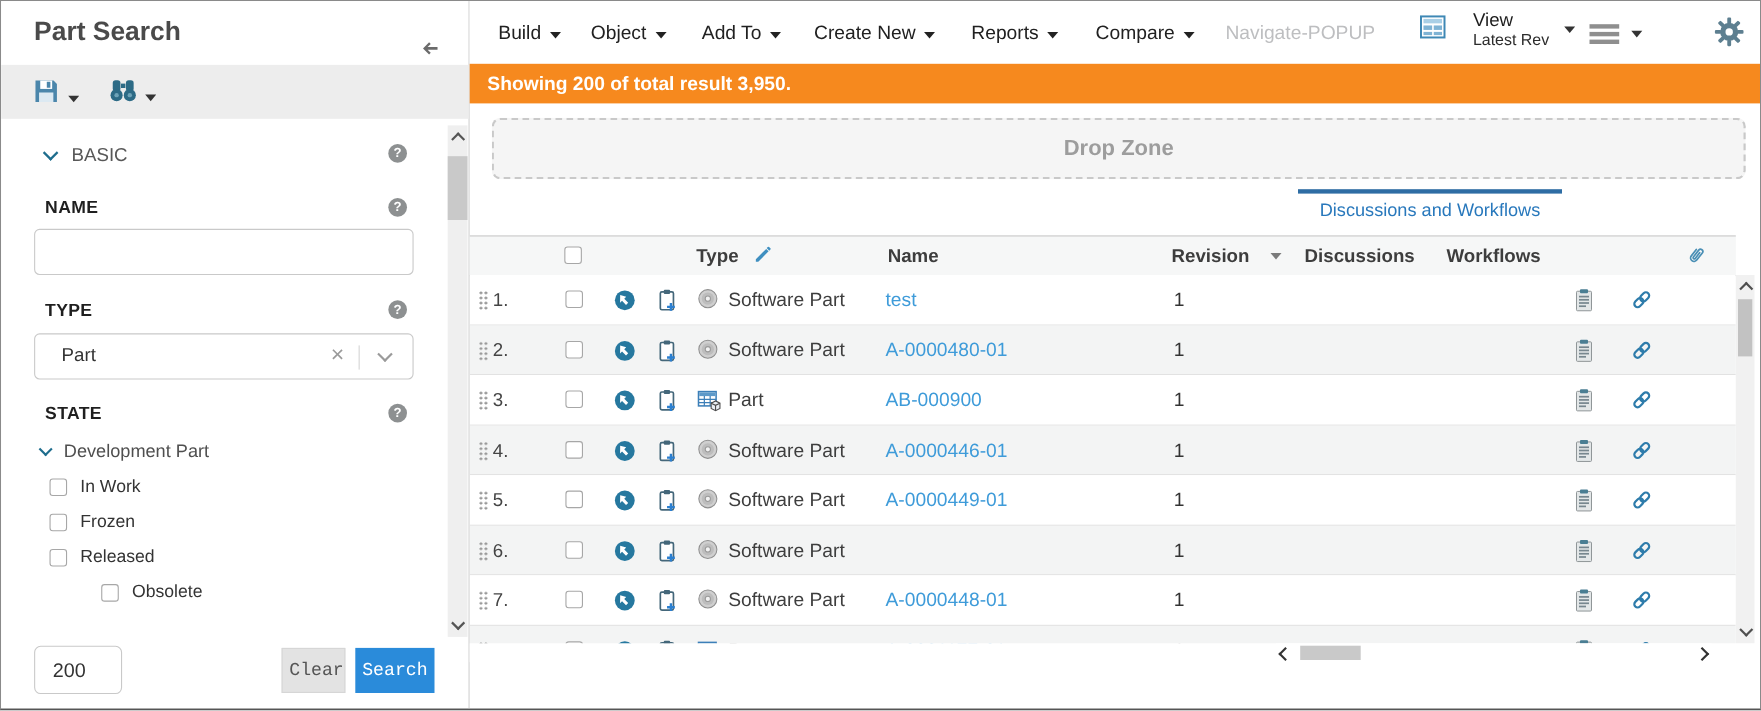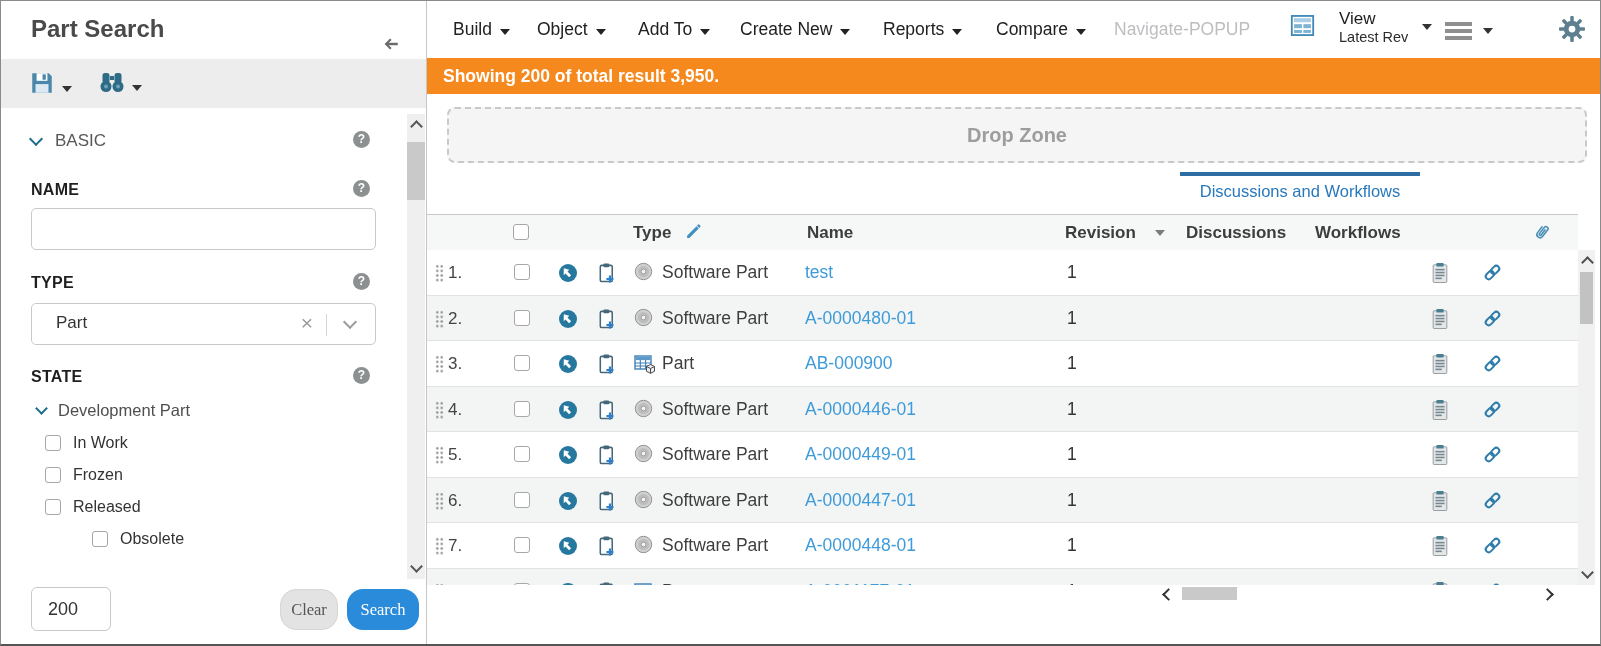--- a/index.html
+++ b/index.html
@@ -8,37 +8,37 @@
   .sidebar{position:absolute;left:0;top:0;width:425px;height:100%;background:#fff;border-right:1px solid #c6c6c6;}
   .sb-title{position:absolute;left:30px;top:14px;font-size:24px;font-weight:bold;color:#4a4a4a;}
   .collapse-btn{position:absolute;right:26px;top:34px;cursor:pointer;}
   .sb-toolbar{position:absolute;left:0;top:58px;width:100%;height:49px;background:#ededed;}
   .tool-group{position:absolute;top:11px;display:flex;align-items:center;}
   .tg-save{left:28px;} .tg-find{left:98px;}
   .caret{display:inline-block;width:0;height:0;border-left:5px solid transparent;border-right:5px solid transparent;border-top:6px solid #333;}
   .tool-group .caret{margin-left:7px;margin-top:8px;}
   .chev{display:inline-block;width:8px;height:8px;border-right:2.5px solid #1e6d8d;border-bottom:2.5px solid #1e6d8d;transform:rotate(45deg);}
   .help{display:inline-block;width:17px;height:17px;border-radius:50%;background:#8d9091;color:#fff;font-size:12px;font-weight:bold;text-align:center;line-height:17px;}
-  .sb-row{position:absolute;left:30px;display:flex;align-items:center;}
+  .sb-row{position:absolute;left:40px;display:flex;align-items:center;}
   .lbl-basic{top:130px;font-size:17px;color:#585858;}
   .lbl-basic .chev{margin-right:14px;margin-top:-4px;}
   .fld-label{font-size:16px;font-weight:bold;color:#1f1f1f;letter-spacing:.3px;}
   .help-abs{position:absolute;left:352px;}
   .txt-input{position:absolute;left:30px;width:345px;height:42px;border:1px solid #c9c9c9;border-radius:5px;background:#fff;box-sizing:border-box;font-size:17px;color:#333;padding:0 14px;font-family:"Liberation Sans",sans-serif;}
   .select-box{position:absolute;left:30px;top:302px;width:345px;height:42px;border:1px solid #c9c9c9;border-radius:5px;background:#fff;box-sizing:border-box;cursor:pointer;}
   .select-box .val{position:absolute;left:24px;top:9px;font-size:17px;color:#333;}
   .select-box .clear-x{position:absolute;right:62px;top:7px;font-size:21px;color:#9a9a9a;cursor:pointer;}
   .select-box .div{position:absolute;right:48px;top:10px;width:1px;height:22px;background:#d5d5d5;}
   .select-box .chev{position:absolute;right:20px;top:13px;border-color:#9a9a9a;border-width:2px;}
   .state-group{top:400px;left:36px;font-size:16.5px;color:#4f4f4f;}
   .state-group .chev{width:7px;height:7px;margin-right:12px;margin-top:-4px;}
   .cb-row{left:44px;font-size:16px;color:#333;}
   .cbx{appearance:none;-webkit-appearance:none;width:16px;height:16px;border:1px solid #a7a7a7;border-radius:3px;background:#fff;margin:0 12px 0 0;cursor:pointer;}
   .page-input{position:absolute;left:30px;top:586px;width:80px;height:44px;border:1px solid #c9c9c9;border-radius:6px;box-sizing:border-box;font-size:18px;color:#333;padding:0 0 0 16px;font-family:"Liberation Sans",sans-serif;}
-  .btn{position:absolute;top:588px;height:41px;border:none;border-radius:16px;font-size:16.5px;cursor:pointer;font-family:Liberation Serif, serif;margin-left:24px;}
+  .btn{position:absolute;top:588px;height:41px;border:none;border-radius:0;font-size:16.5px;cursor:pointer;font-family:Liberation Mono, monospace;}
   .btn-clear{left:255px;width:58px;background:#e3e3e3;color:#555;border:1px solid #d6d6d6;box-sizing:border-box;}
   .btn-search{left:322px;width:72px;background:#2a8bda;color:#fff;}
   
   .sb-scroll{position:absolute;left:406px;top:113px;width:18px;height:465px;background:#efefef;}
   .sc-chev{position:absolute;left:5px;width:7px;height:7px;border-right:2px solid #555;border-bottom:2px solid #555;}
   .sc-up{top:8px;transform:rotate(-135deg);} .sc-dn{bottom:8px;transform:rotate(45deg);}
   .sb-thumb{position:absolute;left:0;top:28px;width:18px;height:58px;background:#c9c9c9;}
   
   .main{position:absolute;left:426px;top:0;right:0;bottom:0;background:#fff;}
   .menubar{position:absolute;left:0;top:0;width:100%;height:57px;background:#fff;}
@@ -548,21 +548,20 @@
     </span>
     <span class="ticon icon-software">
       <svg width="21" height="21" viewBox="0 0 22 22">
               <circle cx="11" cy="11" r="8.6" fill="#cfcfcf" stroke="#8f8f8f"></circle>
               <circle cx="11" cy="11" r="5.8" fill="#bdbdbd"></circle>
               <circle cx="11" cy="11" r="2.5" fill="#f2f2f2" stroke="#9a9a9a"></circle>
             </svg>
     </span>
 
     <span class="tlabel">Software Part</span>
-    <a class="name">A-0000447-01</a>
     <span class="rev">1</span>
     <span class="disc">
       <svg width="20" height="23" viewBox="0 0 22 24">
               <rect x="3.5" y="3.5" width="15" height="19.5" rx="1" fill="#e3e7e8" stroke="#8f9597"></rect>
               <rect x="7" y="1.5" width="8" height="4" rx="1" fill="#4a7e93"></rect>
               <rect x="6" y="8" width="10" height="1.7" fill="#77878f"></rect>
               <rect x="6" y="11.2" width="10" height="1.7" fill="#77878f"></rect>
               <rect x="6" y="14.4" width="10" height="1.7" fill="#77878f"></rect>
               <rect x="6" y="17.6" width="7" height="1.7" fill="#77878f"></rect>
             </svg>

